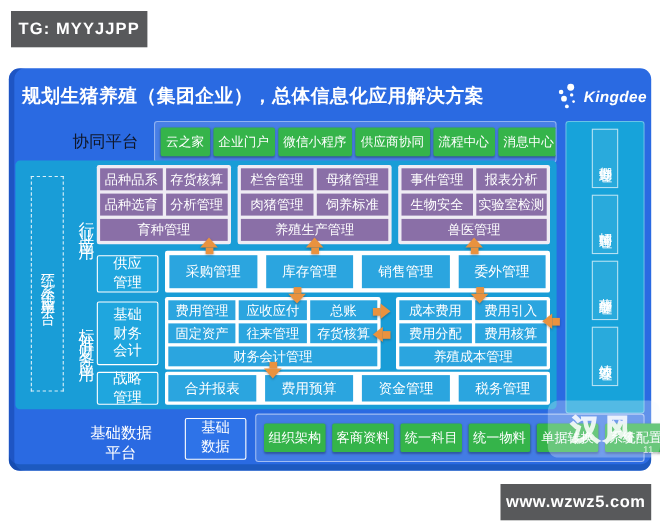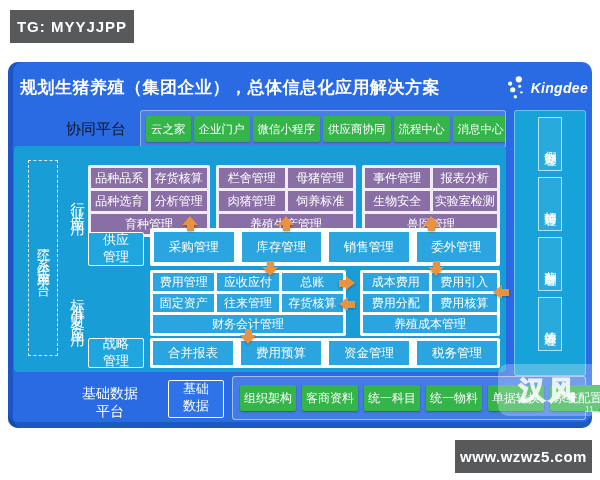--- a/index.html
+++ b/index.html
@@ -44,21 +44,21 @@
   .rail-dashed { position:absolute; left:14px; top:14px; width:30px; height:196px;
     border:1.5px dashed rgba(255,255,255,.85); display:flex; align-items:center; justify-content:center; }
   .rail-dashed span { writing-mode:vertical-rl; color:#fff; font-size:13px; letter-spacing:5px; }
   .rail-v { position:absolute; left:50px; width:26px; display:flex; align-items:center; justify-content:center; }
   .rail-v span { writing-mode:vertical-rl; color:#fff; font-size:14.5px; letter-spacing:7px; }
   .rail-industry { top:10px; height:96px; }
   .rail-finance  { top:106px; height:112px; }
 
   
   .pgroup { position:absolute; top:4px; background:#efecf4; border-radius:2px;
-    display:grid; grid-template-columns:1fr 1fr; gap:3px; padding:3px;margin-top:15px; }
+    display:grid; grid-template-columns:1fr 1fr; gap:3px; padding:3px; }
   .pg1 { left:74px;  width:122px; }
   .pg2 { left:202px; width:140px; }
   .pg3 { left:348px; width:138px; }
   .pcell { background:#8a6fa7; color:#fff; font-size:12px; height:20px;
     display:flex; align-items:center; justify-content:center; white-space:nowrap; }
   .pfooter { grid-column:1/-1; background:#8a6fa7; color:#fff; font-size:12px; height:20px;
     display:flex; align-items:center; justify-content:center; }
 
   
   .lbl { position:absolute; left:74px; width:56px; background:#1fa6de; border:1.5px solid #ffffff;
@@ -195,20 +195,23 @@
       </div>
       <div class="wpanel supply-panel">
         <div class="btn-row">
           <div class="blue-btn">采购管理</div>
           <div class="blue-btn">库存管理</div>
           <div class="blue-btn">销售管理</div>
           <div class="blue-btn">委外管理</div>
         </div>
       </div>
 
+      <div class="lbl lbl-finance">
+        <span>基础财务会计</span>
+      </div>
       <div class="wpanel fin-a">
         <div class="bcell">费用管理</div>
         <div class="bcell">应收应付</div>
         <div class="bcell">总账</div>
         <div class="bcell">固定资产</div>
         <div class="bcell">往来管理</div>
         <div class="bcell">存货核算</div>
         <div class="bfooter">财务会计管理</div>
       </div>
       <div class="wpanel fin-b">

